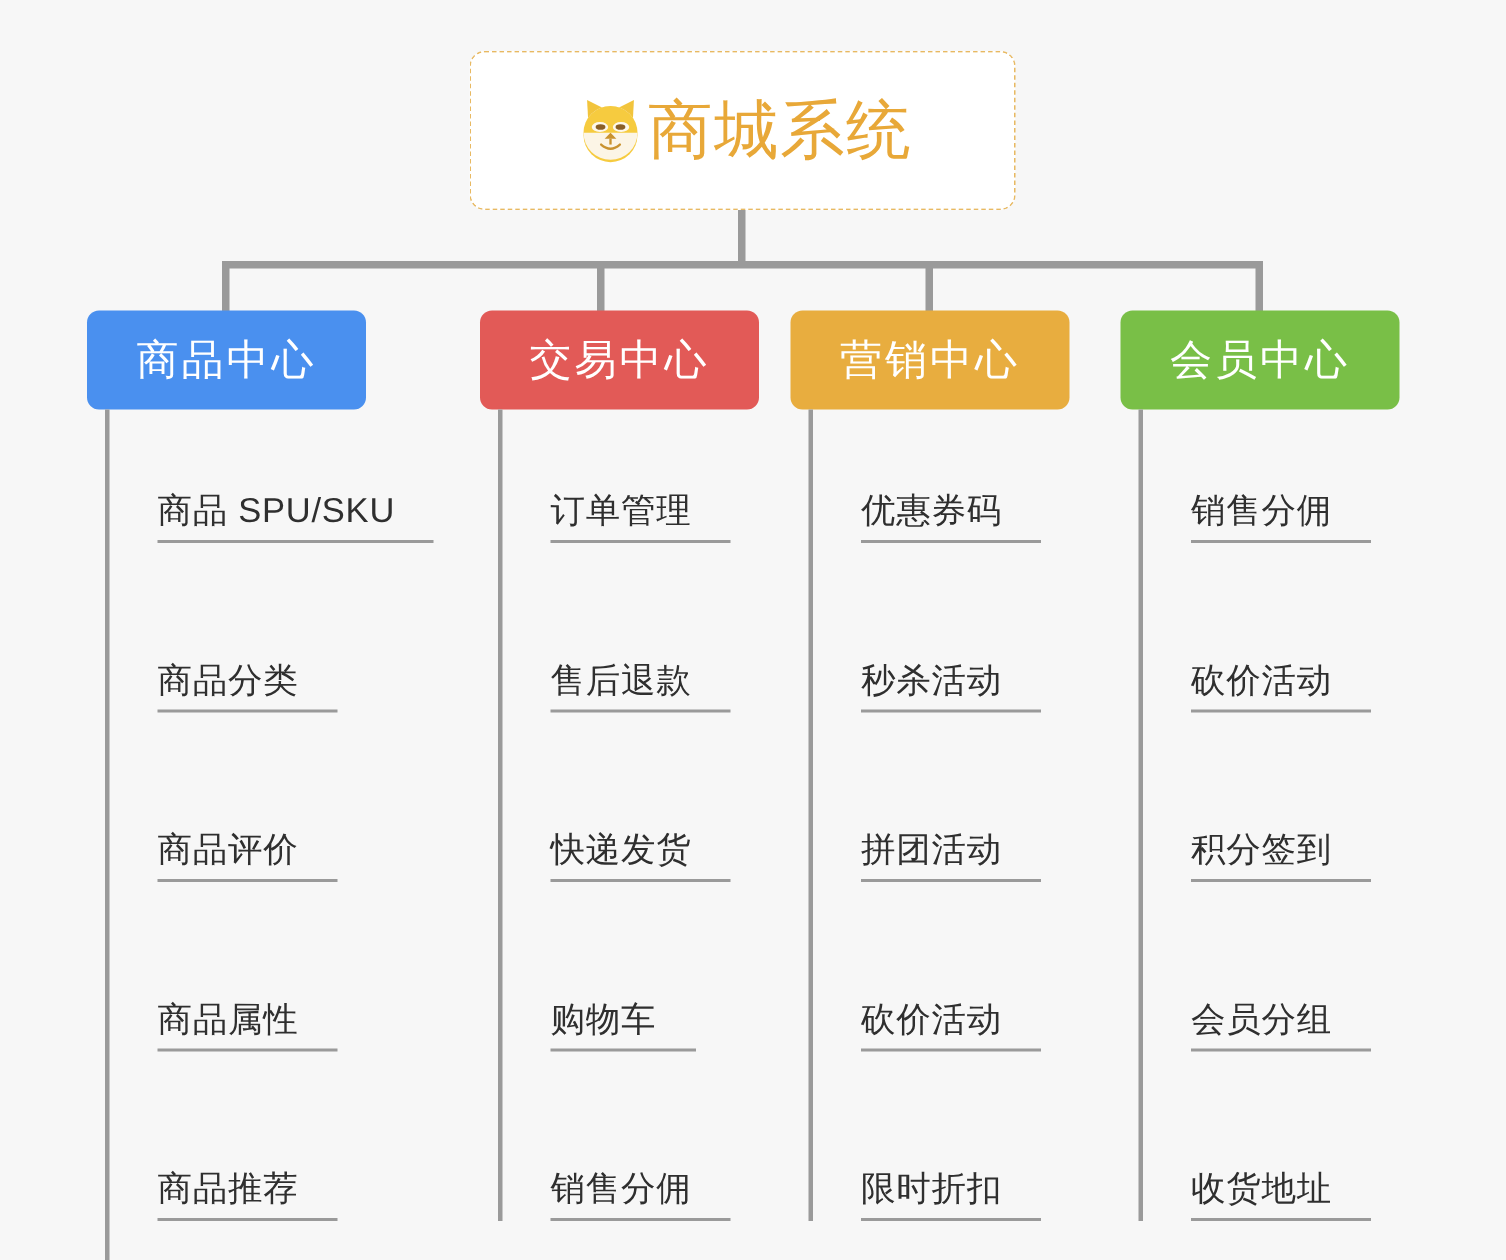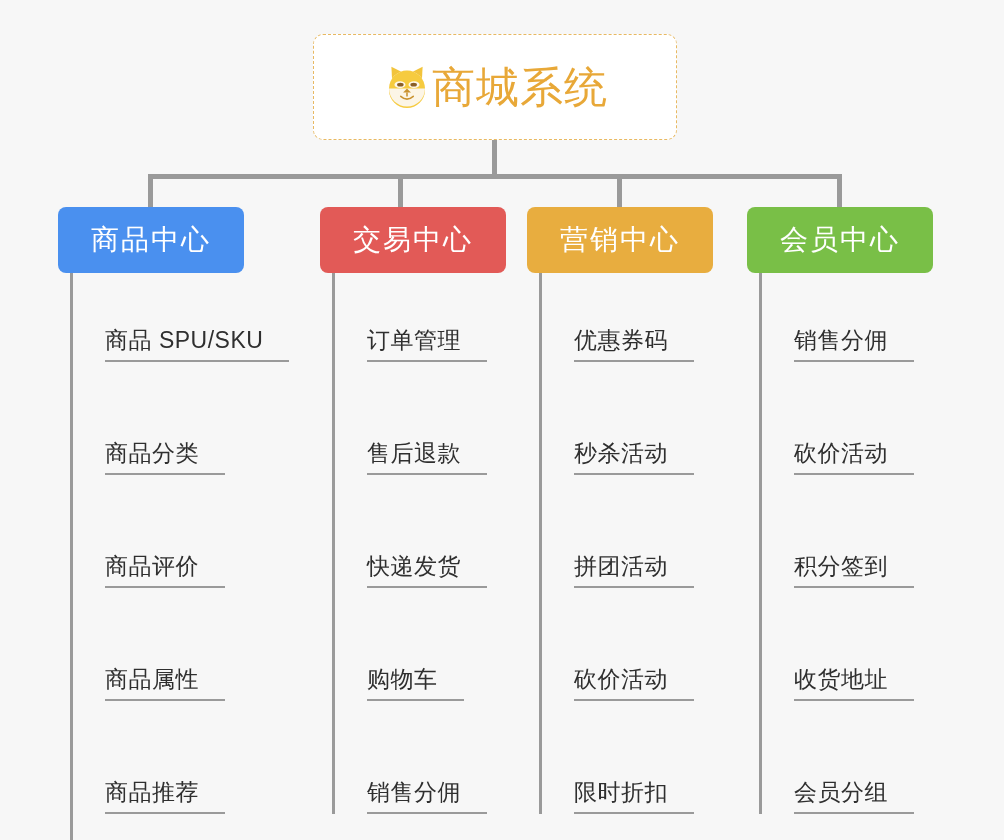--- a/index.html
+++ b/index.html
@@ -236,21 +236,21 @@
       <div class="leaf">
           <span class="leaf-inner"><span class="leaf-label">销售分佣</span></span>
         </div>
       <div class="leaf">
           <span class="leaf-inner"><span class="leaf-label">砍价活动</span></span>
         </div>
       <div class="leaf">
           <span class="leaf-inner"><span class="leaf-label">积分签到</span></span>
         </div>
       <div class="leaf">
+          <span class="leaf-inner"><span class="leaf-label">会员分组</span></span>
+        </div>
+      <div class="leaf">
           <span class="leaf-inner"><span class="leaf-label">收货地址</span></span>
         </div>
-      <div class="leaf">
-          <span class="leaf-inner"><span class="leaf-label">会员分组</span></span>
-        </div>
     </div>
   </div>
 
 </div>
 
 </body></html>

